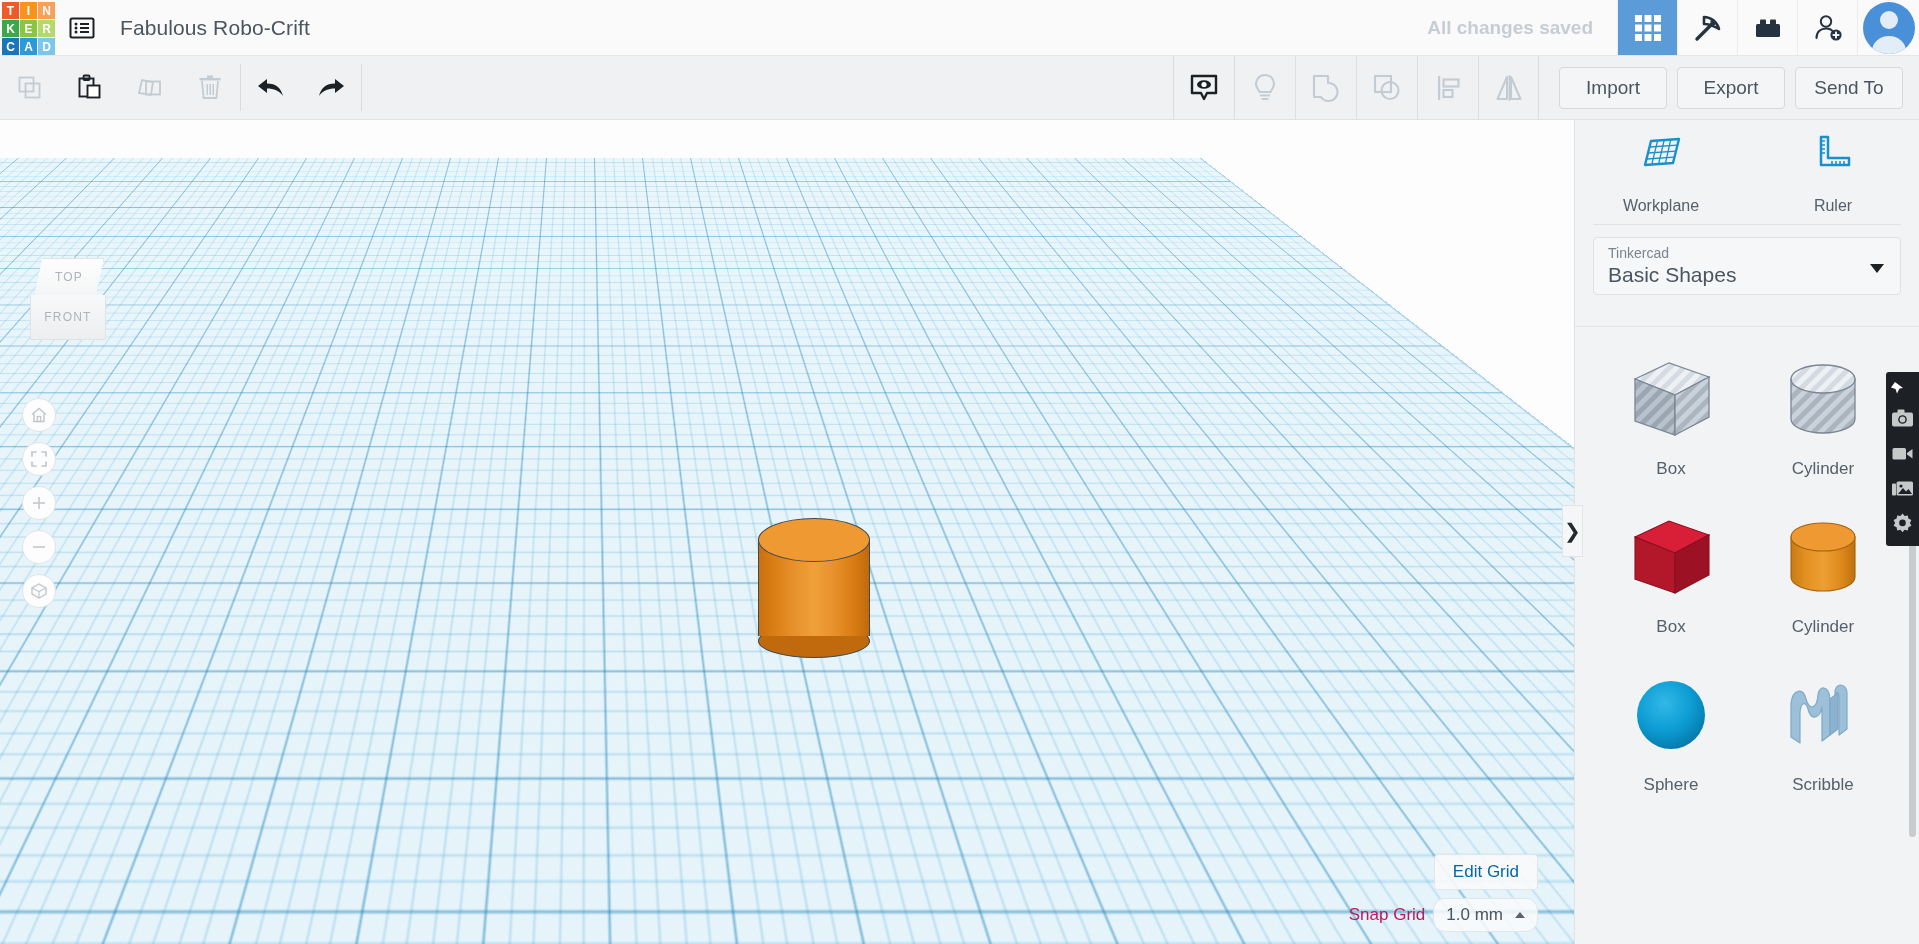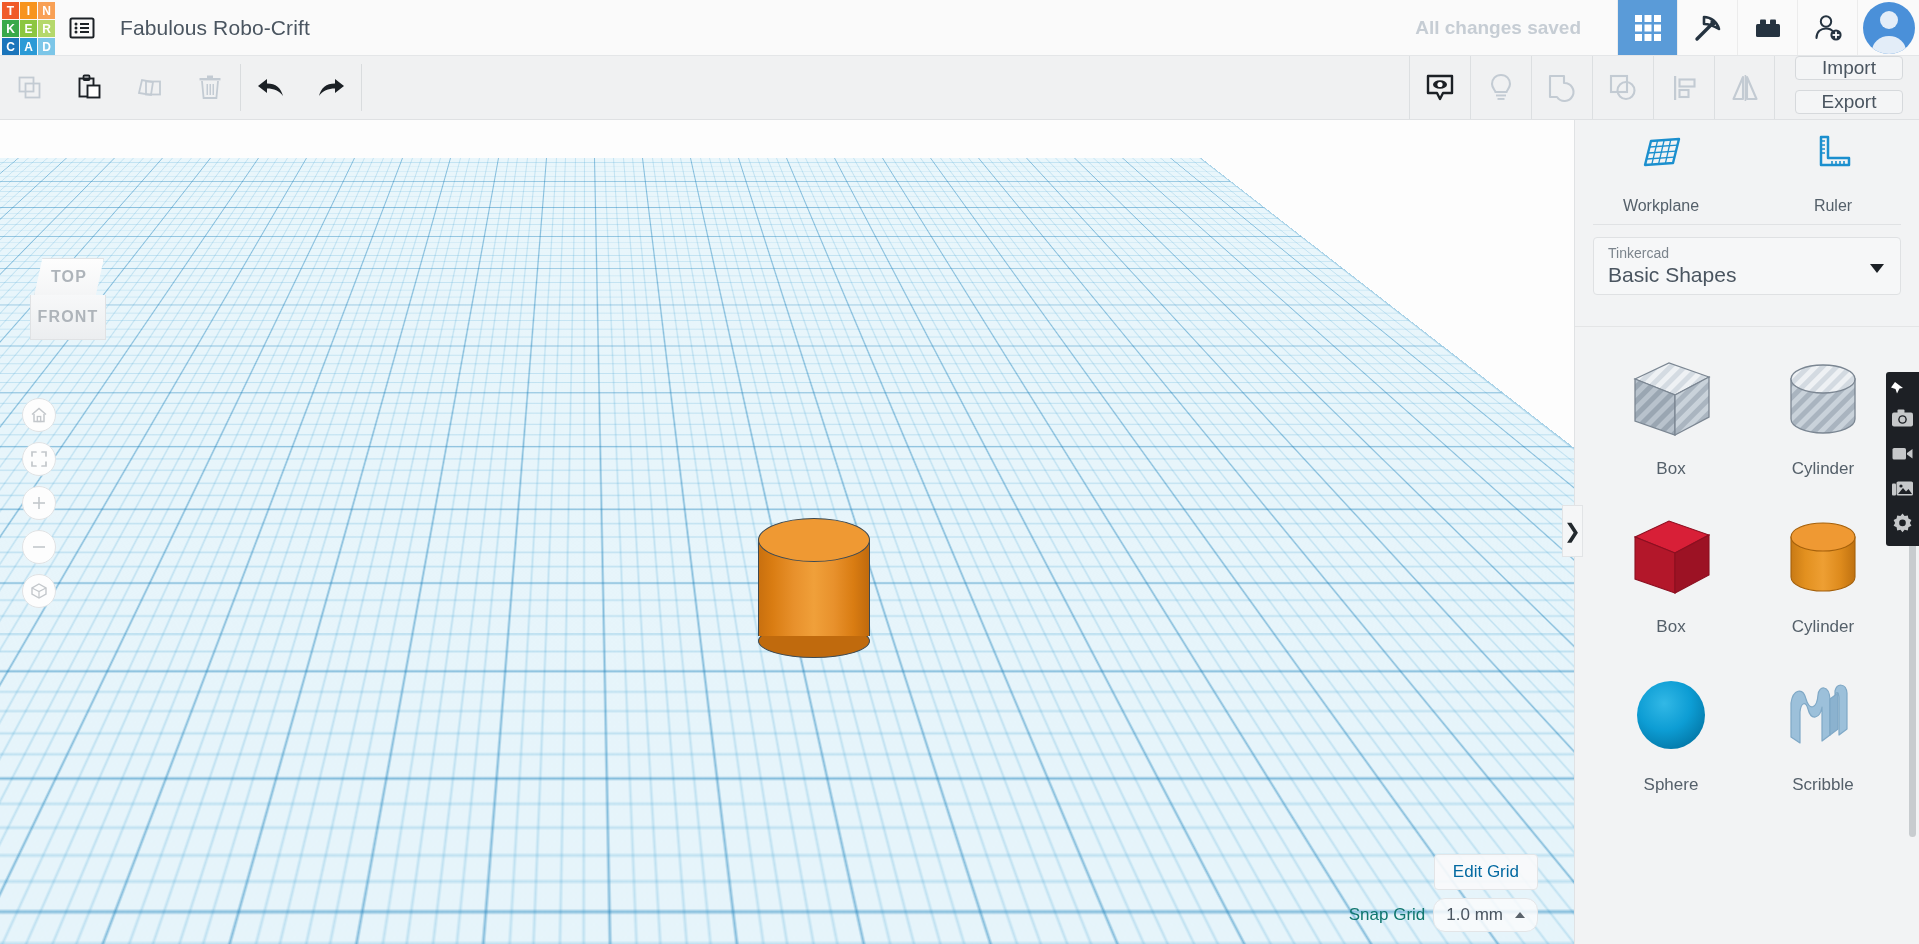--- a/index.html
+++ b/index.html
@@ -40,21 +40,21 @@
   }
   .doc-title {
     display: flex; align-items: center;
     font-size: 21px; color: #4a5560; font-weight: 500;
     padding-left: 12px; letter-spacing: 0.1px; text-align: center;
   }
   .topbar-spacer { flex: 1; }
   .saved-status {
     display: flex; align-items: center;
     color: #c6cdd4; font-size: 19px; font-weight: 600;
-    padding-right: 36px; white-space: nowrap;
+    padding-right: 24px; white-space: nowrap;
   }
   .top-icon-group { display: flex; align-items: stretch; }
   .top-icon {
     width: 60px; display: flex; align-items: center; justify-content: center;
     border-left: 1px solid #ececec;
     cursor: pointer; background: #fafafa;
   }
   .top-icon.active { background: #5a9bd8; }
   .avatar-wrap {
     width: 62px; display: flex; align-items: center; justify-content: center;
@@ -91,21 +91,20 @@
   .tb-flex { flex: 1; }
   .tb-icon-cell {
     width: 61px; display: flex; align-items: center; justify-content: center;
     border-left: 1px solid #dcdfe1;
     cursor: pointer;
   }
   .tb-icon-cell.last { border-right: 1px solid #dcdfe1; }
   .tb-text-btns {
     display: flex; align-items: center; gap: 10px;
     padding: 0 16px 0 20px;
-    flex-direction: column;
   }
   .tb-text-btn {
     height: 42px; min-width: 108px;
     display: flex; align-items: center; justify-content: center;
     border: 1px solid #d6d9dc; border-radius: 4px;
     background: #f4f5f6; color: #4a5560;
     font-size: 19px; cursor: pointer;
   }
 
   
@@ -167,21 +166,21 @@
     clip-path: polygon(12% 0, 100% 0, 88% 100%, 0 100%);
     display: flex; align-items: center; justify-content: center;
   }
   .vc-front {
     position: absolute; top: 37px; left: 2px;
     width: 76px; height: 45px;
     background: linear-gradient(#f7f8f9,#eceef0);
     border: 1px solid #e0e2e4; border-top: none;
     display: flex; align-items: center; justify-content: center;
   }
-  .vc-label { font-size: 16px; font-weight: bold; color: #aeb4ba; letter-spacing: 1.2px; }
+  .vc-label { font-size: 12px; font-weight: normal; color: #aeb4ba; letter-spacing: 1.2px; }
 
   
   .navcol { position: absolute; left: 22px; top: 278px; display: flex; flex-direction: column; gap: 10px; }
   .navbtn {
     width: 34px; height: 34px; border-radius: 50%;
     border: 1px solid #e0e2e4; background: #fdfdfd;
     display: flex; align-items: center; justify-content: center;
     cursor: pointer;
   }
 
@@ -190,21 +189,21 @@
     position: absolute; right: 36px; bottom: 54px;
     padding: 7px 18px;
     background: rgba(249,250,251,0.9);
     border: 1px solid #e3e5e7; border-radius: 4px;
     color: #0369a1; font-size: 17px; cursor: pointer;
   }
   .snap-row {
     position: absolute; right: 36px; bottom: 12px;
     display: flex; align-items: center; gap: 8px;
   }
-  .snap-label { color: #0f766e; font-size: 17px; }
+  .snap-label { color: #be185d; font-size: 17px; }
   .snap-select {
     display: flex; align-items: center; gap: 12px;
     padding: 6px 12px;
     background: rgba(249,250,251,0.85);
     border: 1px solid #e3e5e7; border-radius: 12px;
     color: #4a5560; font-size: 17px; cursor: pointer;
   }
   .caret-up { width: 0; height: 0; border-left: 5px solid transparent; border-right: 5px solid transparent; border-bottom: 6px solid #5a636b; }
 
   

